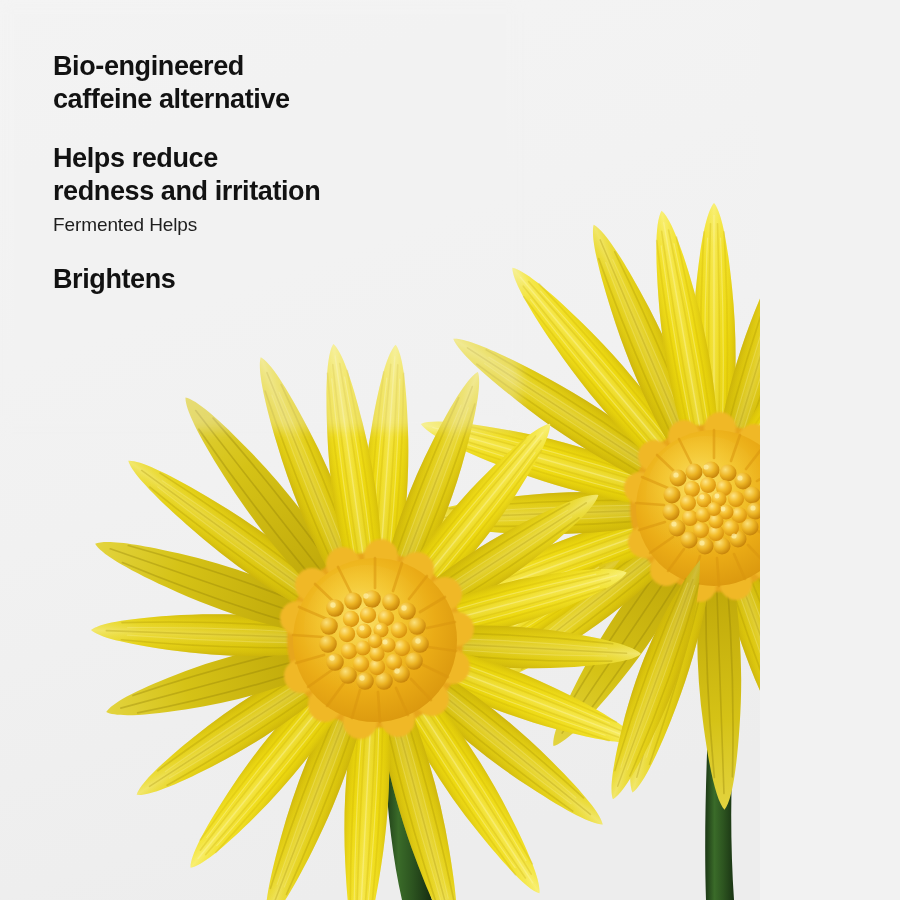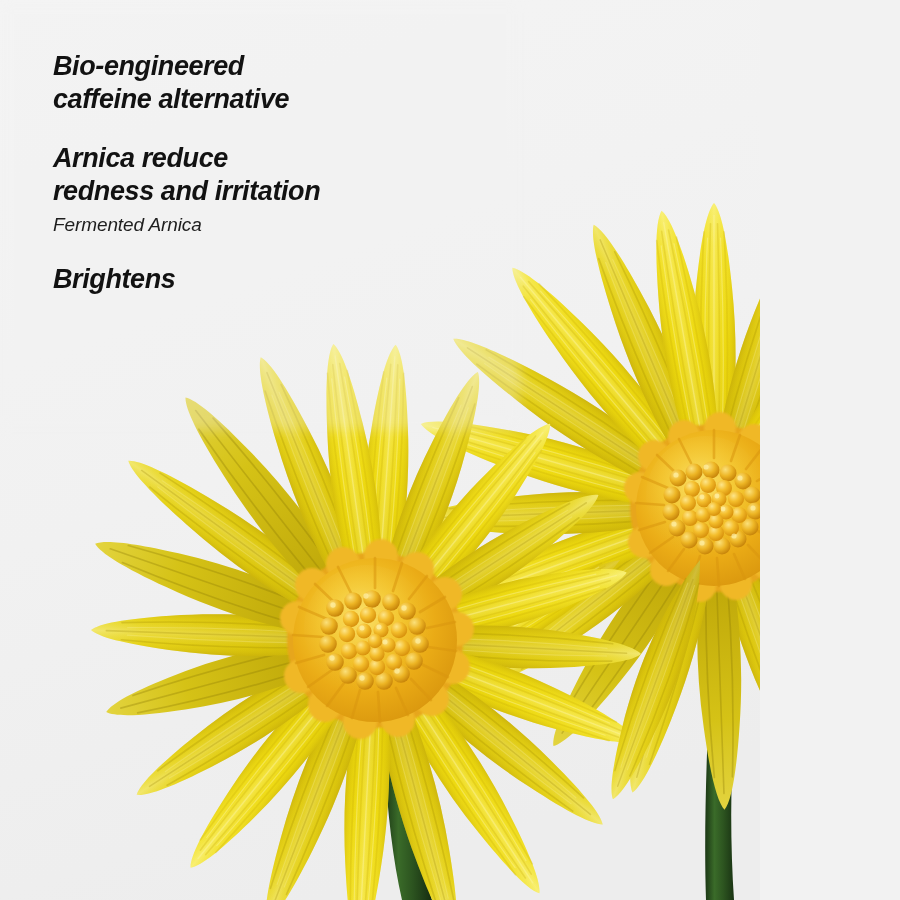--- a/index.html
+++ b/index.html
@@ -14,21 +14,20 @@
     font-family: "Liberation Sans", sans-serif;
     background: #f2f2f2;
   }
 
   #stage {
     position: relative;
     width: 760px;
     height: 900px;
     background: #f2f2f2;
     overflow: hidden;
-    font-style: italic;
   }
 
   
   #artwork {
     position: absolute;
     inset: 0;
     width: 900px;
     height: 900px;
     display: block;
   }
@@ -545,23 +544,23 @@
   </svg>
 
   <div id="benefit-list">
 
     <div class="benefit-block">
       <h2 class="benefit-title">Bio-engineered
 caffeine alternative</h2>
     </div>
 
     <div class="benefit-block">
-      <h2 class="benefit-title">Arnica reduce
+      <h2 class="benefit-title">Helps reduce
 redness and irritation</h2>
-      <p class="benefit-sub">Fermented Arnica</p>
+      <p class="benefit-sub">Fermented Helps</p>
     </div>
 
     <div class="benefit-block">
       <h2 class="benefit-title">Brightens</h2>
     </div>
 
   </div>
 </div>
 
 </body></html>

